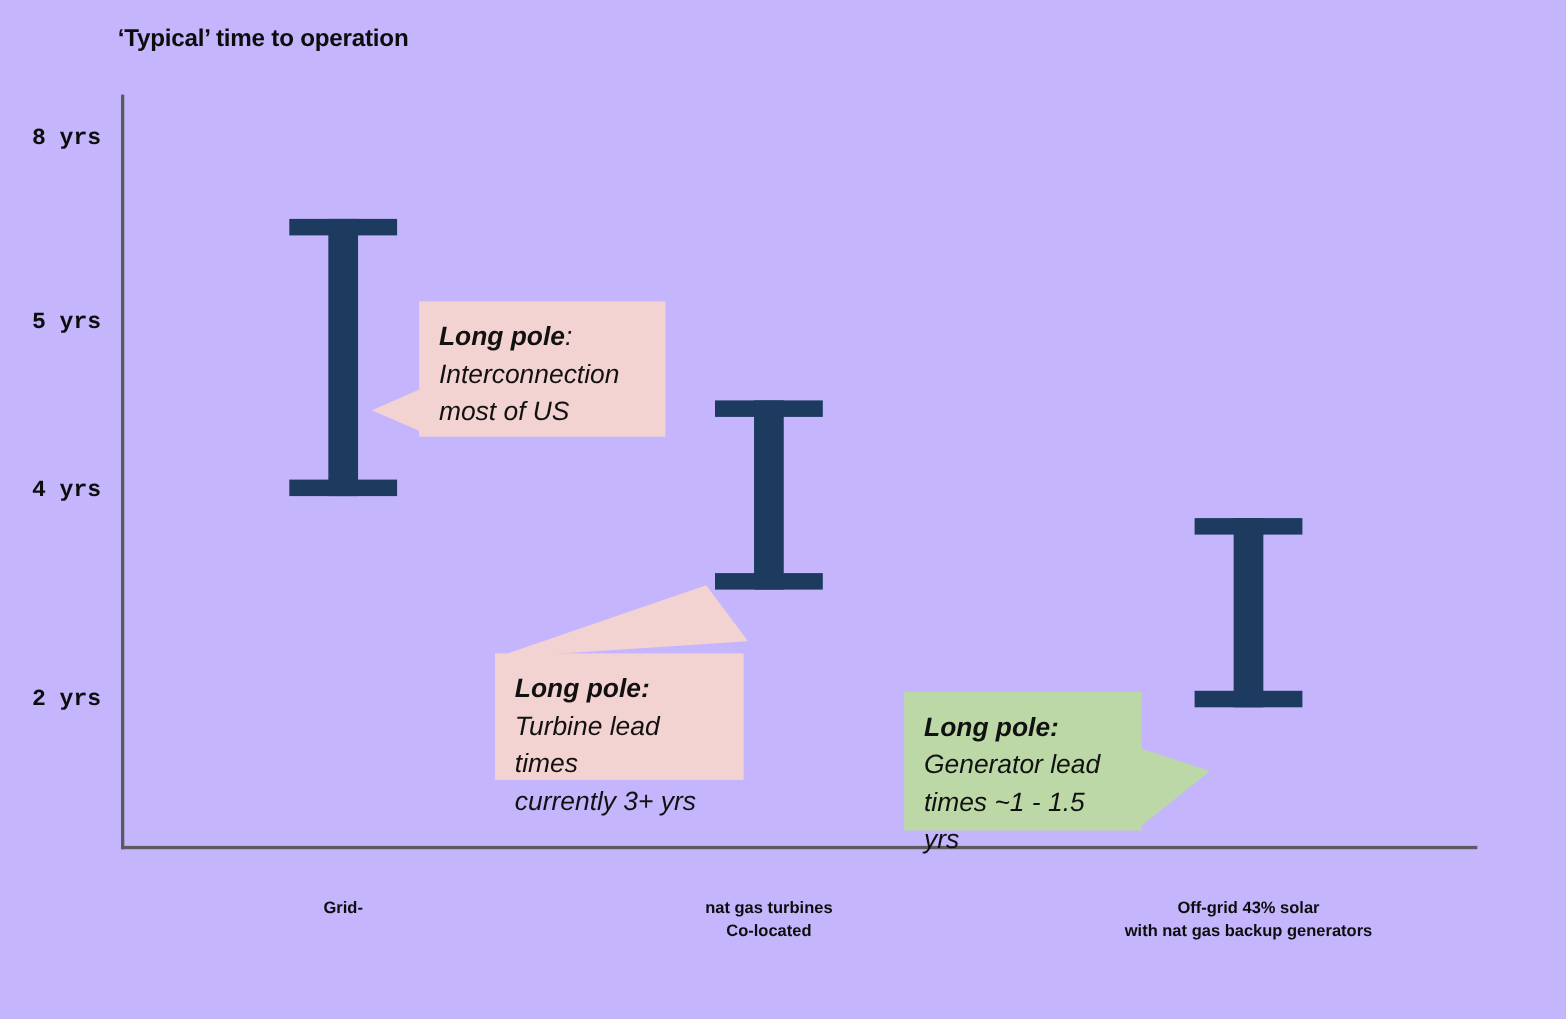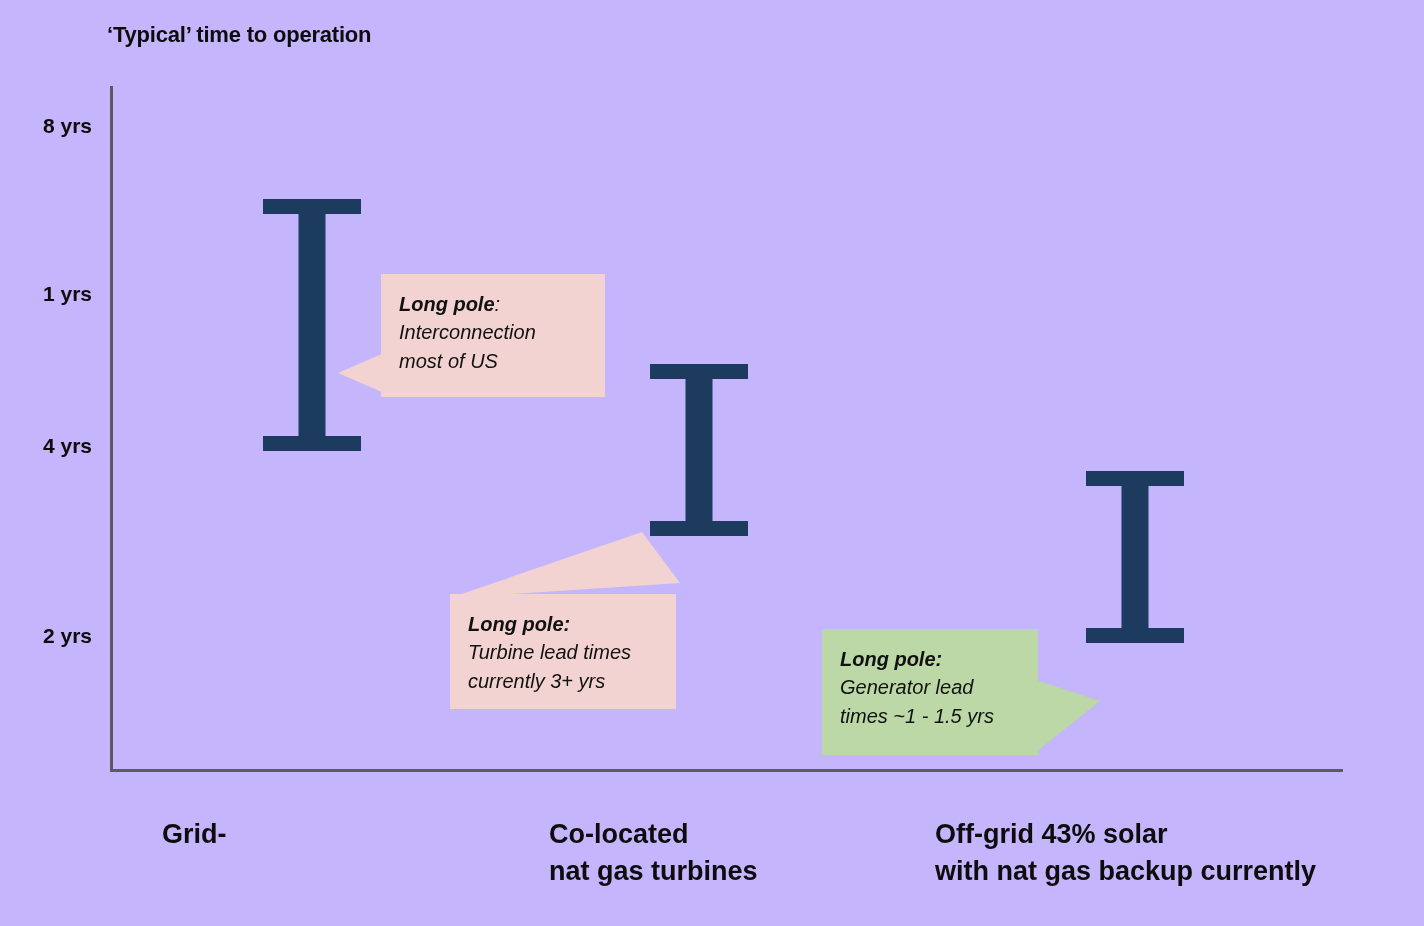--- a/index.html
+++ b/index.html
@@ -60,20 +60,21 @@
     color: #0d0d0d;
     transform: translateY(-50%);
     white-space: nowrap;
   }
   .ytick-wrap {
     position: absolute;
     left: 0;
     width: 92px;
     top: 0;
     height: 722px;
+    font-family: Liberation Mono, monospace;
   }
 
   
   .errorbar {
     position: absolute;
   }
   .errorbar .cap {
     position: absolute;
     left: 0;
     width: 100%;
@@ -90,21 +91,21 @@
     bottom: 0;
     width: 27px;
     background: #1d3a5f;
   }
 
   
   .callout {
     position: absolute;
     box-sizing: border-box;
     padding: 16px 36px 14px 18px;
-    font-size: 20px;
+    font-size: 24px;
     line-height: 1.42;
     color: #111111;
     font-style: italic;
   }
   .callout.pink { background: #f2d3d1; }
   .callout.green { background: #bcd8a6; }
   .callout b {
     font-weight: bold;
     font-style: italic;
   }
@@ -122,40 +123,40 @@
   
   .tail-left {
     border-top: 20px solid transparent;
     border-bottom: 20px solid transparent;
     border-right: 46px solid #f2d3d1;
   }
 
   
   .xlabel {
     position: absolute;
-    text-align: left;
-    font-size: 27px;
+    text-align: center;
+    font-size: 15px;
     font-weight: bold;
     color: #0d0d0d;
     line-height: 1.38;
   }
 </style>
 </head>
 <body>
 
 <div id="stage">
 
   <div class="chart-title">‘Typical’ time to operation</div>
 
   <div class="axis-y"></div>
   <div class="axis-x"></div>
 
   <div class="ytick-wrap">
     <div class="ytick" style="top:126px;">8 yrs</div>
-    <div class="ytick" style="top:294px;">1 yrs</div>
+    <div class="ytick" style="top:294px;">5 yrs</div>
     <div class="ytick" style="top:446px;">4 yrs</div>
     <div class="ytick" style="top:636px;">2 yrs</div>
   </div>
 
   <div class="errorbar" style="left:263px; top:199px; width:98px; height:252px;">
     <div class="cap top"></div>
     <div class="stem"></div>
     <div class="cap bottom"></div>
   </div>
 
@@ -193,21 +194,21 @@
   <div class="callout green" style="left:822px; top:629px; width:216px; height:126px;">
     <span><b>Long pole:</b></span>
     <span class="body">Generator lead</span>
     <span class="body">times ~1 - 1.5 yrs</span>
   </div>
 
   <div class="xlabel" style="left:162px; top:816px; width:300px;">
     <div>Grid-</div>
   </div>
   <div class="xlabel" style="left:549px; top:816px; width:300px;">
+    <div>nat gas turbines</div>
     <div>Co-located</div>
-    <div>nat gas turbines</div>
   </div>
   <div class="xlabel" style="left:935px; top:816px; width:400px;">
     <div>Off-grid 43% solar</div>
-    <div>with nat gas backup currently</div>
+    <div>with nat gas backup generators</div>
   </div>
 
 </div>
 
 </body></html>

